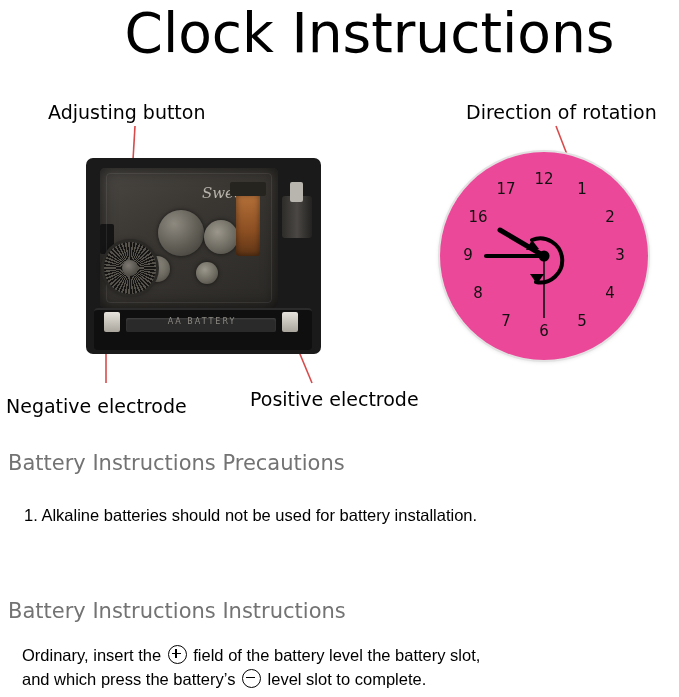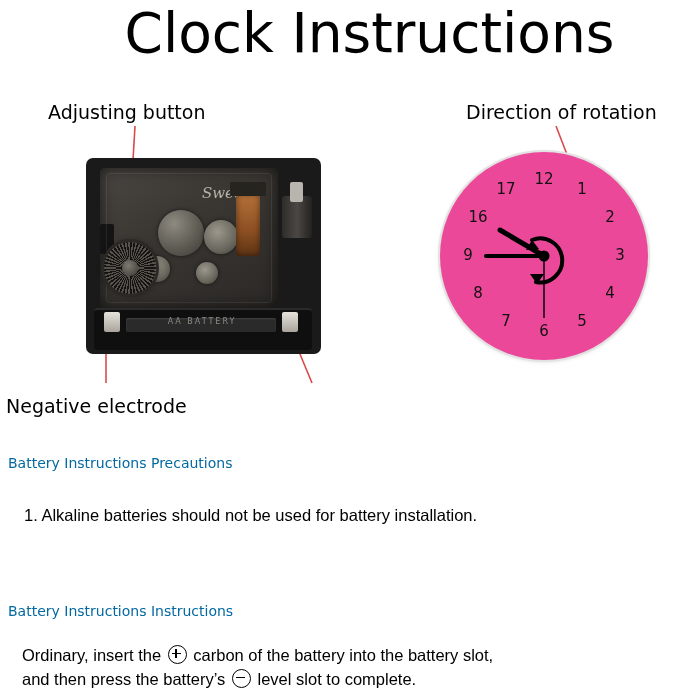--- a/index.html
+++ b/index.html
@@ -212,24 +212,24 @@
     text-align: center;
     width: 22px;
     margin-left: -11px;
     margin-top: -8px;
   }
   #clock-svg { position: absolute; left: 0; top: 0; }
 
   
   .section-head {
     position: absolute;
-    font-size: 14px;
+    font-size: 21px;
     line-height: 26px;
     font-family: "DejaVu Sans", sans-serif;
-    color: #0369a1;
+    color: #737373;
   }
   .body-line {
     position: absolute;
     font-size: 16.5px;
     line-height: 22px;
     font-family: Liberation Sans, sans-serif;
     color: #000;
     white-space: nowrap;
   }
   #head-precautions { left: 8px; top: 450px; }
@@ -273,20 +273,21 @@
   <svg id="leaders" viewBox="0 0 679 697">
     <line x1="135" y1="126" x2="127" y2="262" stroke="#d94b4b" stroke-width="1.6"></line>
     <line x1="556" y1="126" x2="590" y2="214" stroke="#d94b4b" stroke-width="1.6"></line>
     <line x1="106" y1="383" x2="106" y2="330" stroke="#d94b4b" stroke-width="1.6"></line>
     <line x1="312" y1="383" x2="290" y2="330" stroke="#d94b4b" stroke-width="1.6"></line>
   </svg>
 
   <div class="diag-label" id="lbl-adjusting">Adjusting button</div>
   <div class="diag-label" id="lbl-direction">Direction of rotation</div>
   <div class="diag-label" id="lbl-negative">Negative electrode</div>
+  <div class="diag-label" id="lbl-positive">Positive electrode</div>
 
   <div id="movement">
     <div class="mv-body"></div>
     <div class="mv-case">
       <div class="mv-brand">Sweep</div>
       <div class="gear" style="left:58px; top:42px; width:46px; height:46px;"></div>
       <div class="gear small" style="left:104px; top:52px; width:34px; height:34px;"></div>
       <div class="gear small" style="left:44px; top:88px; width:26px; height:26px;"></div>
       <div class="gear small" style="left:96px; top:94px; width:22px; height:22px;"></div>
       <div class="coil" style="left:136px; top:26px; width:24px; height:62px;"></div>
@@ -330,21 +331,21 @@
     <div class="hour-num" style="left:66px;  top:38px;">17</div>
   </div>
 
   <div class="section-head" id="head-precautions">Battery Instructions Precautions</div>
   <div class="body-line" id="p1">1. Alkaline batteries should not be used for battery installation.</div>
 
   <div class="section-head" id="head-installation">Battery Instructions Instructions</div>
   <div class="body-line" id="i1">
     <span>Ordinary, insert the</span>
     <span class="inline-sym plus"></span>
-    <span>carbon of the battery into the battery slot,</span>
+    <span>field of the battery level the battery slot,</span>
   </div>
   <div class="body-line" id="i2">
-    <span>and then press the battery’s</span>
+    <span>and which press the battery’s</span>
     <span class="inline-sym minus"></span>
     <span>level slot to complete.</span>
   </div>
 
 </div>
 
 </body></html>

